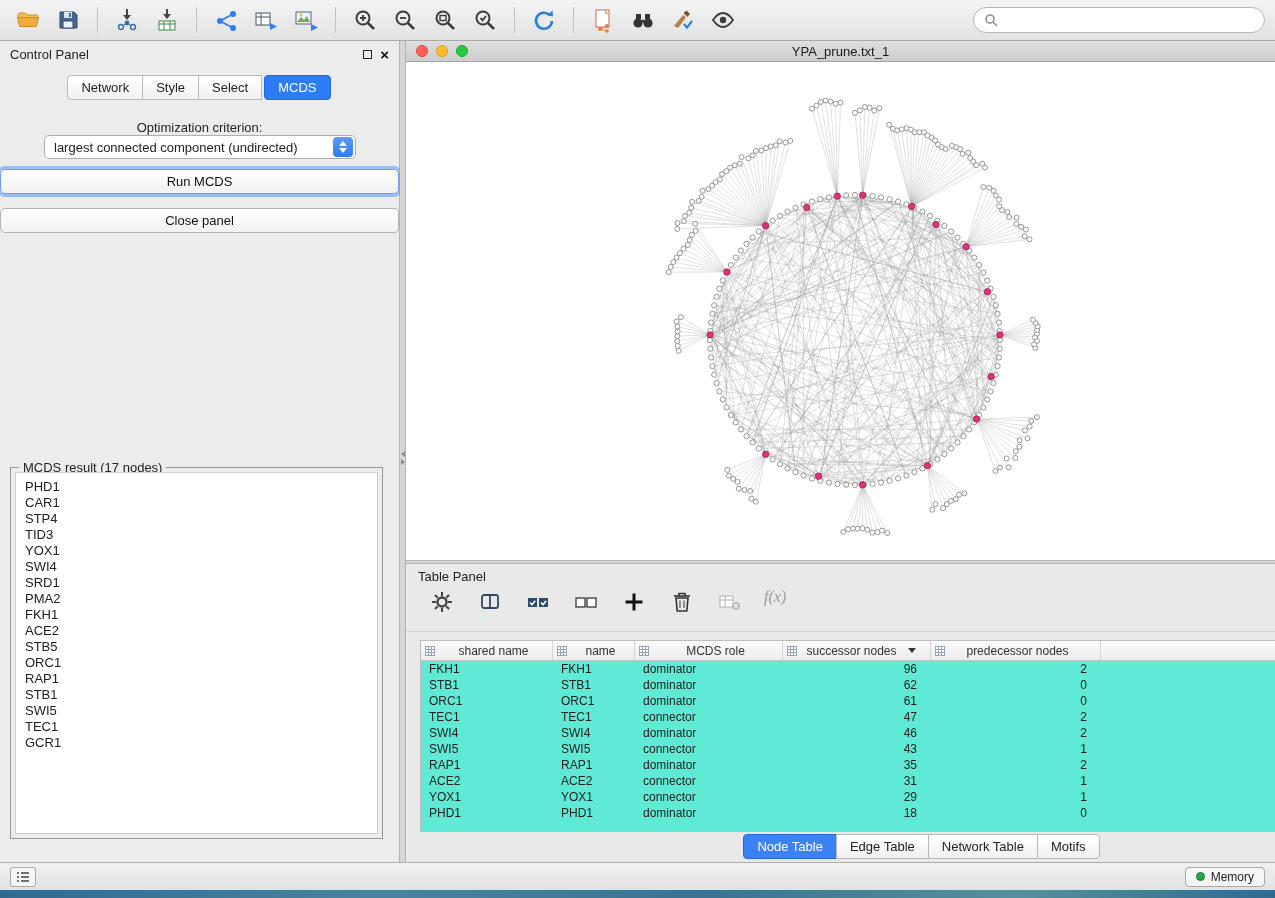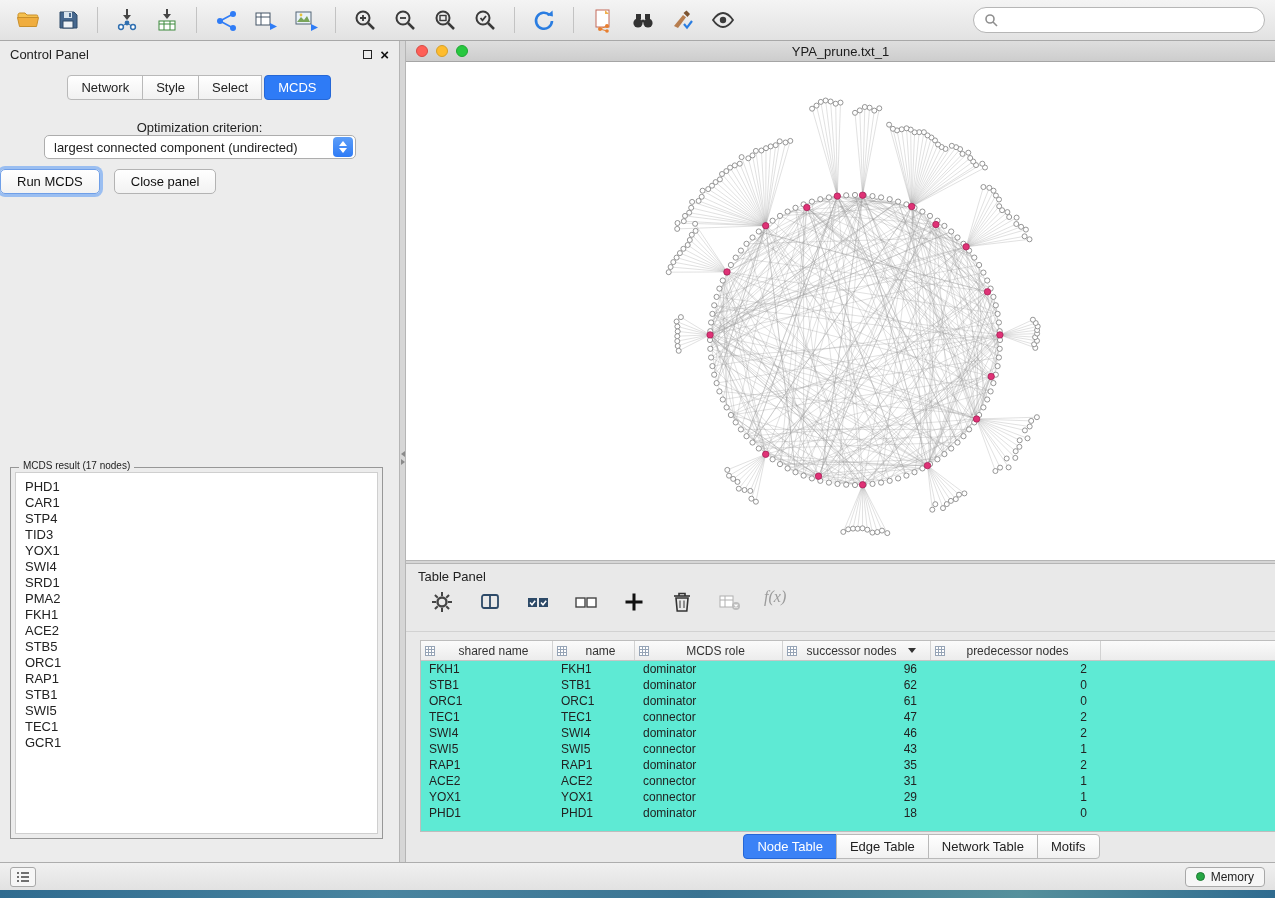--- a/index.html
+++ b/index.html
@@ -52,33 +52,33 @@
     display:flex; align-items:center; padding-left:9px; font-size:13px;
   }
   .combo-step {
     margin-left:auto; margin-right:2px; width:20px; height:20px; border-radius:4px;
     background:linear-gradient(#5d9ef8,#2e7bf6);
     display:flex; flex-direction:column; align-items:center; justify-content:center; gap:2px;
   }
   .tri-up { width:0; height:0; border-left:4px solid transparent; border-right:4px solid transparent; border-bottom:5px solid #fff; }
   .tri-dn { width:0; height:0; border-left:4px solid transparent; border-right:4px solid transparent; border-top:5px solid #fff; }
 
-  .cp-buttons { position:absolute; left:0; top:128px; width:100%; display:flex; justify-content:flex-start; gap:14px; }
+  .cp-buttons { position:absolute; left:0; top:128px; width:100%; display:flex; justify-content:flex-start; gap:14px;flex-direction:column; }
   .mac-btn {
     background:linear-gradient(#ffffff,#f2f2f2); border:1px solid #b3b3b3; border-radius:5px;
     padding:4px 16px; font-size:13px; font-family:inherit; color:#111;
   }
   .mac-btn.focused { box-shadow:0 0 0 3px rgba(100,160,245,.6); border-color:#6f9fe8; }
 
   .groupbox {
     position:absolute; left:10px; top:426px; right:16px; bottom:23px;
     border:1px solid #979797;
   }
   .groupbox-legend {
-    position:absolute; top:-8px; left:8px; background:#ececec; padding:0 4px; font-size:10px;
+    position:absolute; top:-8px; left:8px; background:#ececec; padding:0 4px; font-size:13px;
   }
   .mcds-list {
     position:absolute; inset:4px; background:#fff; border:1px solid #cfcfcf;
     overflow:hidden; padding:6px 0 0 0;
   }
   .mcds-item { font-size:13px; line-height:16px; padding-left:9px; }
 
   
   .vsplit { position:absolute; left:400px; top:41px; width:6px; height:821px; background:#d6d6d6; border-right:1px solid #b5b5b5; }
   .vsplit-grip { position:absolute; top:410px; left:0; width:6px; height:18px; display:flex; flex-direction:column; align-items:center; gap:2px; }

